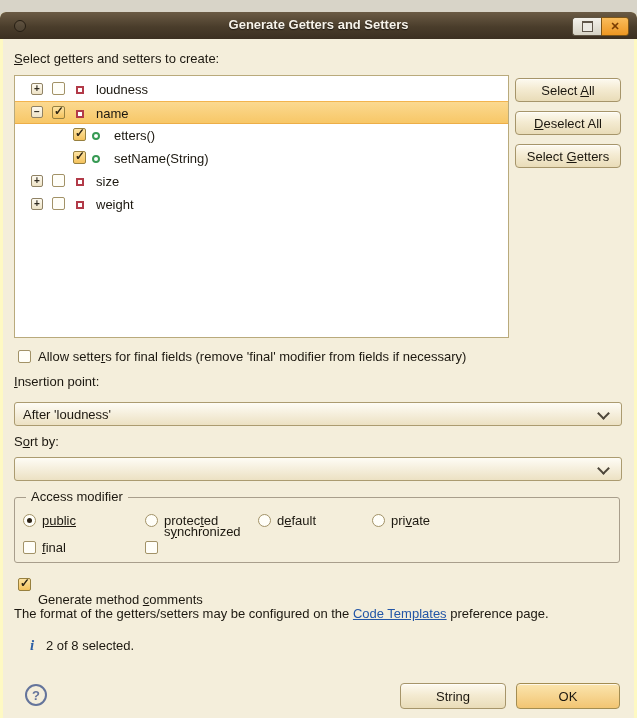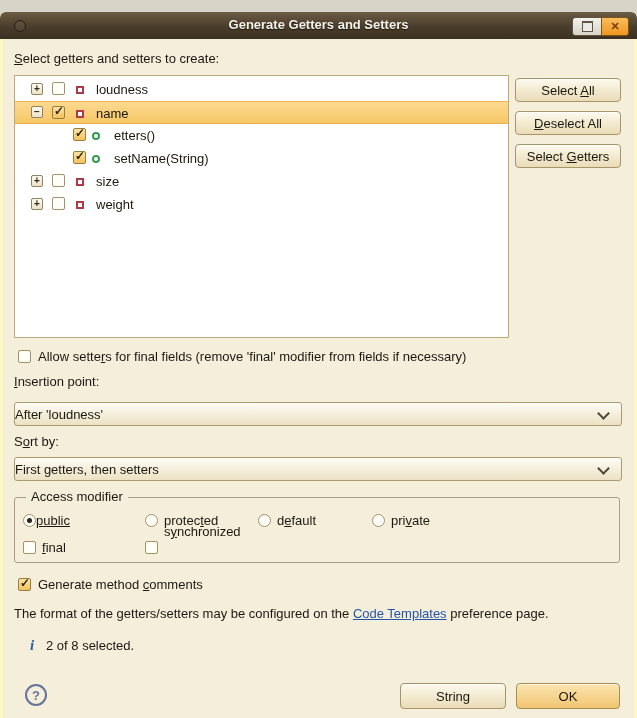--- a/index.html
+++ b/index.html
@@ -48,21 +48,21 @@
   .t0{position:absolute;left:81px;top:4px;} .t1{position:absolute;left:99px;top:4px;}
 
   .btn{display:flex;align-items:center;justify-content:center;box-sizing:border-box;
     background:linear-gradient(#fdfaf0,#f4ebd2 45%,#e9dcb8);
     border:1px solid #a6956a;border-radius:4px;box-shadow:inset 0 1px 0 rgba(255,255,255,.7);
     color:#1c1810;white-space:nowrap;}
   .sbtn{position:absolute;left:515px;width:106px;height:24px;}
 
   .combo{position:absolute;left:14px;width:608px;height:24px;box-sizing:border-box;
     background:linear-gradient(#fefcf5,#ece1c3);border:1px solid #ab9b70;border-radius:3px;
-    display:flex;align-items:center;padding:0 0;}
+    display:flex;align-items:center;padding:0 8px;}
   .chev{position:absolute;right:13px;top:6px;width:7px;height:7px;
     border-right:2px solid #4d463a;border-bottom:2px solid #4d463a;transform:rotate(45deg);}
 
   .group{position:absolute;left:14px;top:485px;width:606px;height:66px;box-sizing:border-box;
     border:1px solid #a89e8c;border-radius:3px;}
   .legend{position:absolute;left:26px;top:477px;background:#f4eedb;padding:0 5px;}
   .radio{position:absolute;width:13px;height:13px;box-sizing:border-box;
     border:1px solid #a29267;border-radius:50%;background:#fffef8;}
   .radio .dot{position:absolute;left:3px;top:3px;width:5px;height:5px;border-radius:50%;background:#2c2215;}
 
@@ -155,51 +155,50 @@
   <span class="albl" style="left:38px;top:337px;"><span>Allow sette</span><u>r</u><span>s for final fields (remove 'final' modifier from fields if necessary)</span></span>
 
   <span class="albl" style="left:14px;top:362px;"><span></span><u>I</u><span>nsertion point:</span></span>
   <div class="combo" style="top:390px;">
     <span>After 'loudness'</span>
     <span class="chev"></span>
   </div>
 
   <span class="albl" style="left:14px;top:422px;"><span>S</span><u>o</u><span>rt by:</span></span>
   <div class="combo" style="top:445px;">
-    <span>First getters, then setters</span>
     <span class="chev"></span>
   </div>
 
   <div class="group"></div>
   <span class="legend">Access modifier</span>
 
   <span class="radio" style="left:23px;top:502px;">
       <span class="dot"></span>
     </span>
-  <span class="albl" style="left:36px;top:501px;text-decoration:underline;"><span></span><u>p</u><span>ublic</span></span>
+  <span class="albl" style="left:42px;top:501px;text-decoration:underline;"><span></span><u>p</u><span>ublic</span></span>
 
   <span class="radio" style="left:145px;top:502px;"></span>
   <span class="albl" style="left:164px;top:501px;"><span>protec</span><u>t</u><span>ed</span></span>
 
   <span class="radio" style="left:258px;top:502px;"></span>
   <span class="albl" style="left:277px;top:501px;"><span>d</span><u>e</u><span>fault</span></span>
 
   <span class="radio" style="left:372px;top:502px;"></span>
   <span class="albl" style="left:391px;top:501px;"><span>pri</span><u>v</u><span>ate</span></span>
 
   <span class="cb" style="left:23px;top:529px;"></span>
   <span class="albl" style="left:42px;top:528px;"><span></span><u>f</u><span>inal</span></span>
 
   <span class="cb" style="left:145px;top:529px;"></span>
   <span class="albl" style="left:164px;top:512px;"><span>s</span><u>y</u><span>nchronized</span></span>
 
   <span class="cb checked" style="left:18px;top:566px;">
       <span class="mark">✓</span>
     </span>
-  <span class="albl" style="left:38px;top:565px;text-align:center;"><span>Generate method </span><u>c</u><span>omments</span></span>
+  <span class="albl" style="left:38px;top:580px;text-align:center;"><span>Generate method </span><u>c</u><span>omments</span></span>
 
   <span class="albl" style="left:14px;top:594px;"><span>The format of the getters/setters may be configured on the </span><span class="link">Code Templates</span><span> preference page.</span></span>
 
   <span class="infoi">i</span>
   <span class="albl" style="left:46px;top:626px;">2 of 8 selected.</span>
 
   <div class="help">
       <span>?</span>
     </div>
   <div class="btn cancel">

